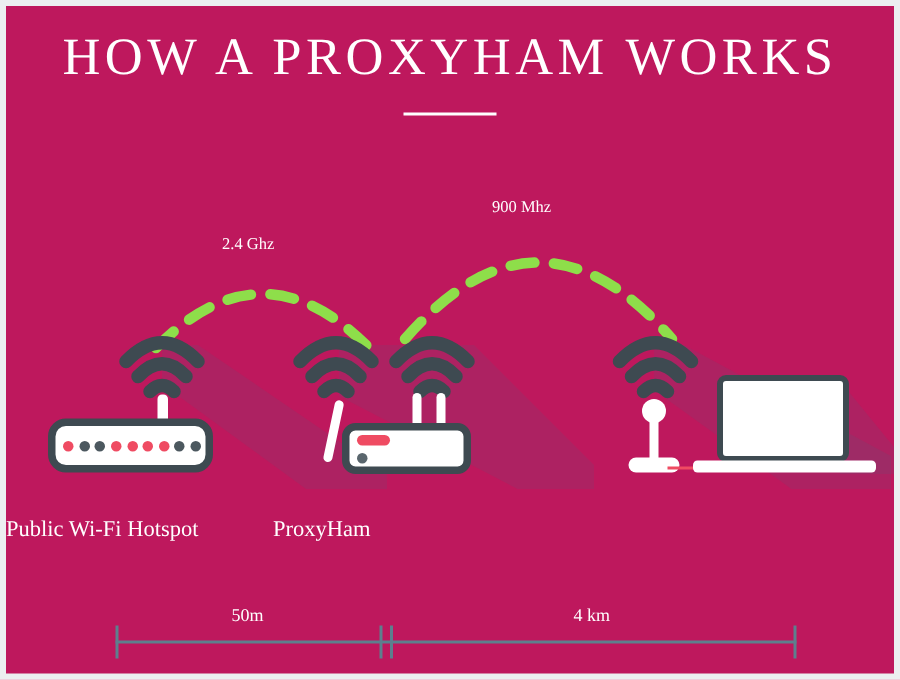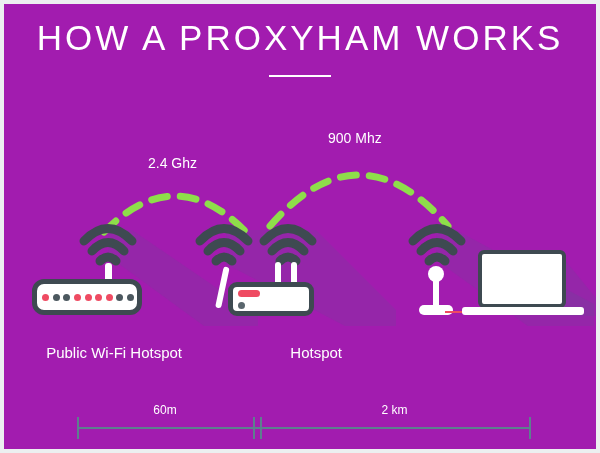--- a/index.html
+++ b/index.html
@@ -49,21 +49,21 @@
     top: 71px;
     width: 62px;
     height: 2px;
     background: #ffffff;
   }
 
   
   .arc-label {
     position: absolute;
     color: #ffffff;
-    font-size: 14px;
+    font-size: 11px;
     line-height: 16px;
     white-space: nowrap;
     font-weight: 400;
   }
   #label-24 { left: 144px; top: 151px; }
   #label-900 { left: 324px; top: 126px; }
 
   
   .arc-svg {
     position: absolute;
@@ -73,21 +73,21 @@
   #arc-right { left: 262px; top: 140px; }
 
   
   .caption {
     position: absolute;
     color: #ffffff;
     font-size: 15px;
     line-height: 20px;
     white-space: nowrap;
     font-weight: 400;
-    text-align: right;
+    text-align: left;
   }
   #cap-hotspot  { left: 0px;   top: 339px; width: 178px; }
   #cap-proxyham { left: 178px; top: 339px; width: 160px; }
   #cap-user     { left: 420px; top: 339px; width: 150px; }
 
   
   .shadow {
     position: absolute;
     background: rgba(60, 110, 130, 0.13);
     pointer-events: none;
@@ -278,21 +278,21 @@
     white-space: nowrap;
     top: 398px;
   }
   #scale-label-50m { left: 73px;  width: 176px; }
   #scale-label-2km { left: 256px; width: 269px; }
 </style>
 </head>
 <body>
 
 <div id="canvas" style="background: rgb(236, 239, 240);">
-  <div id="stage" style="background: #a21caf;">
+  <div id="stage" style="background: #be185d; font-family: Liberation Serif, serif;">
 
     <div id="title">HOW A PROXYHAM WORKS</div>
     <div id="title-rule"></div>
 
     <div class="shadow" style="left:104px; top:226px; width:150px; height:96px;
                 clip-path: polygon(0 0, 24px 0, 100% 86px, 100% 96px, 64% 96px, 0 26px);"></div>
     <div class="shadow" style="left:222px; top:226px; width:170px; height:96px;
                 clip-path: polygon(0 0, 90px 0, 100% 80px, 100% 96px, 70% 96px, 0 34px);"></div>
     <div class="shadow" style="left:432px; top:226px; width:158px; height:96px;
                 clip-path: polygon(0 0, 20px 0, 100% 74px, 100% 96px, 58% 96px, 0 30px);"></div>
@@ -368,24 +368,24 @@
     <div id="ph-dot"></div>
 
     <div id="ua-knob"></div>
     <div id="ua-stem"></div>
     <div id="ua-base"></div>
     <div id="ua-cable" style="background: rgb(239, 75, 98);"></div>
     <div id="lt-screen" style="border-color: rgb(62, 74, 81);"></div>
     <div id="lt-base"></div>
 
     <div class="caption" id="cap-hotspot">Public Wi-Fi Hotspot</div>
-    <div class="caption" id="cap-proxyham">Hotspot</div>
+    <div class="caption" id="cap-proxyham">ProxyHam</div>
 
     <div id="scale-line" style="background: rgb(93, 127, 142);"></div>
     <div class="scale-tick" id="tick-left" style="background: rgb(93, 127, 142);"></div>
     <div class="scale-tick" id="tick-mid-a" style="background: rgb(93, 127, 142);"></div>
     <div class="scale-tick" id="tick-mid-b" style="background: rgb(93, 127, 142);"></div>
     <div class="scale-tick" id="tick-right" style="background: rgb(93, 127, 142);"></div>
-    <div class="scale-label" id="scale-label-50m">60m</div>
-    <div class="scale-label" id="scale-label-2km">2 km</div>
+    <div class="scale-label" id="scale-label-50m">50m</div>
+    <div class="scale-label" id="scale-label-2km">4 km</div>
 
   </div>
 </div>
 
 </body></html>

